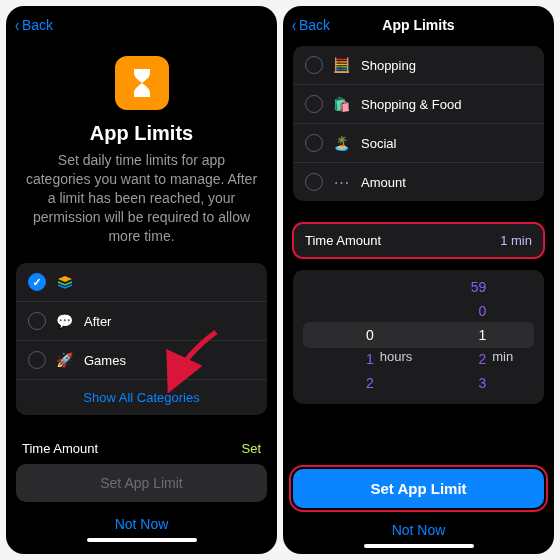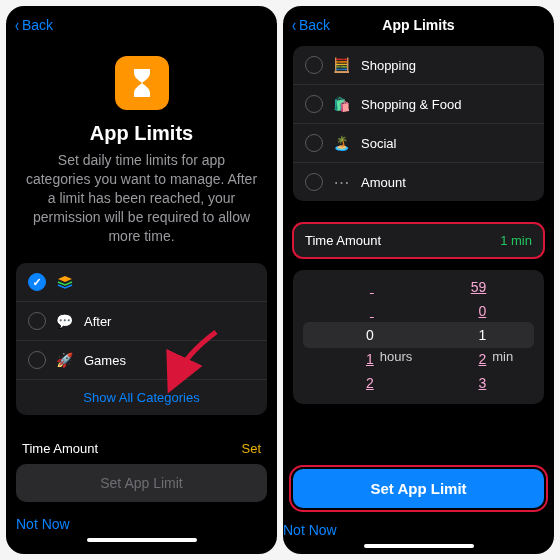--- a/index.html
+++ b/index.html
@@ -133,34 +133,34 @@
     margin-top: auto;
     padding: 0 10px 6px;
   }
   .time-row {
     display: flex;
     justify-content: space-between;
     align-items: center;
     padding: 10px 6px 8px;
     font-size: 13px;
   }
-  .time-row .set { color: #eab308; }
+  .time-row .set { color: #bef264; }
   .disabled-btn {
     background: #2a2a2c;
     color: #6e6e72;
     text-align: center;
     padding: 11px;
     border-radius: 10px;
     font-size: 14px;
     font-weight: 500;
     margin-bottom: 8px;
   }
   .not-now {
     color: #0a84ff;
-    text-align: left;
+    text-align: center;
     font-size: 14px;
     padding: 6px 0 2px;
   }
   .home-ind {
     width: 110px; height: 4px;
     background: #fff;
     border-radius: 3px;
     margin: 4px auto 6px;
   }
 
@@ -174,21 +174,21 @@
   }
   .time-section {
     background: #1c1c1e;
     border-radius: 10px;
     margin: 14px 10px 6px;
     overflow: hidden;
     outline: 2px solid #d9163a;
     outline-offset: -1px;
   }
   .time-section .row { justify-content: space-between; }
-  .value-right { color: #22c55e; font-size: 13px; }
+  .value-right { color: #c4b5fd; font-size: 13px; }
 
   .picker-section {
     background: #1c1c1e;
     border-radius: 10px;
     margin: 6px 10px;
     padding: 6px 0 10px;
     overflow: hidden;
   }
   .picker {
     display: flex;
@@ -199,23 +199,22 @@
     color: #fff;
     position: relative;
     height: 118px;
   }
   .picker-col {
     width: 60px;
     text-align: right;
     position: relative;
   }
   .picker-col .dim {
-    color: #f9a8d4;
+    color: #8b5cf6;
     padding: 4px 0;
-    text-decoration: underline;
   }
   .picker-col .sel {
     color: #fff;
     padding: 4px 0;
   }
   .picker-label {
     font-size: 13px;
     color: #cfcfd3;
     margin-left: 2px;
     margin-right: 10px;

